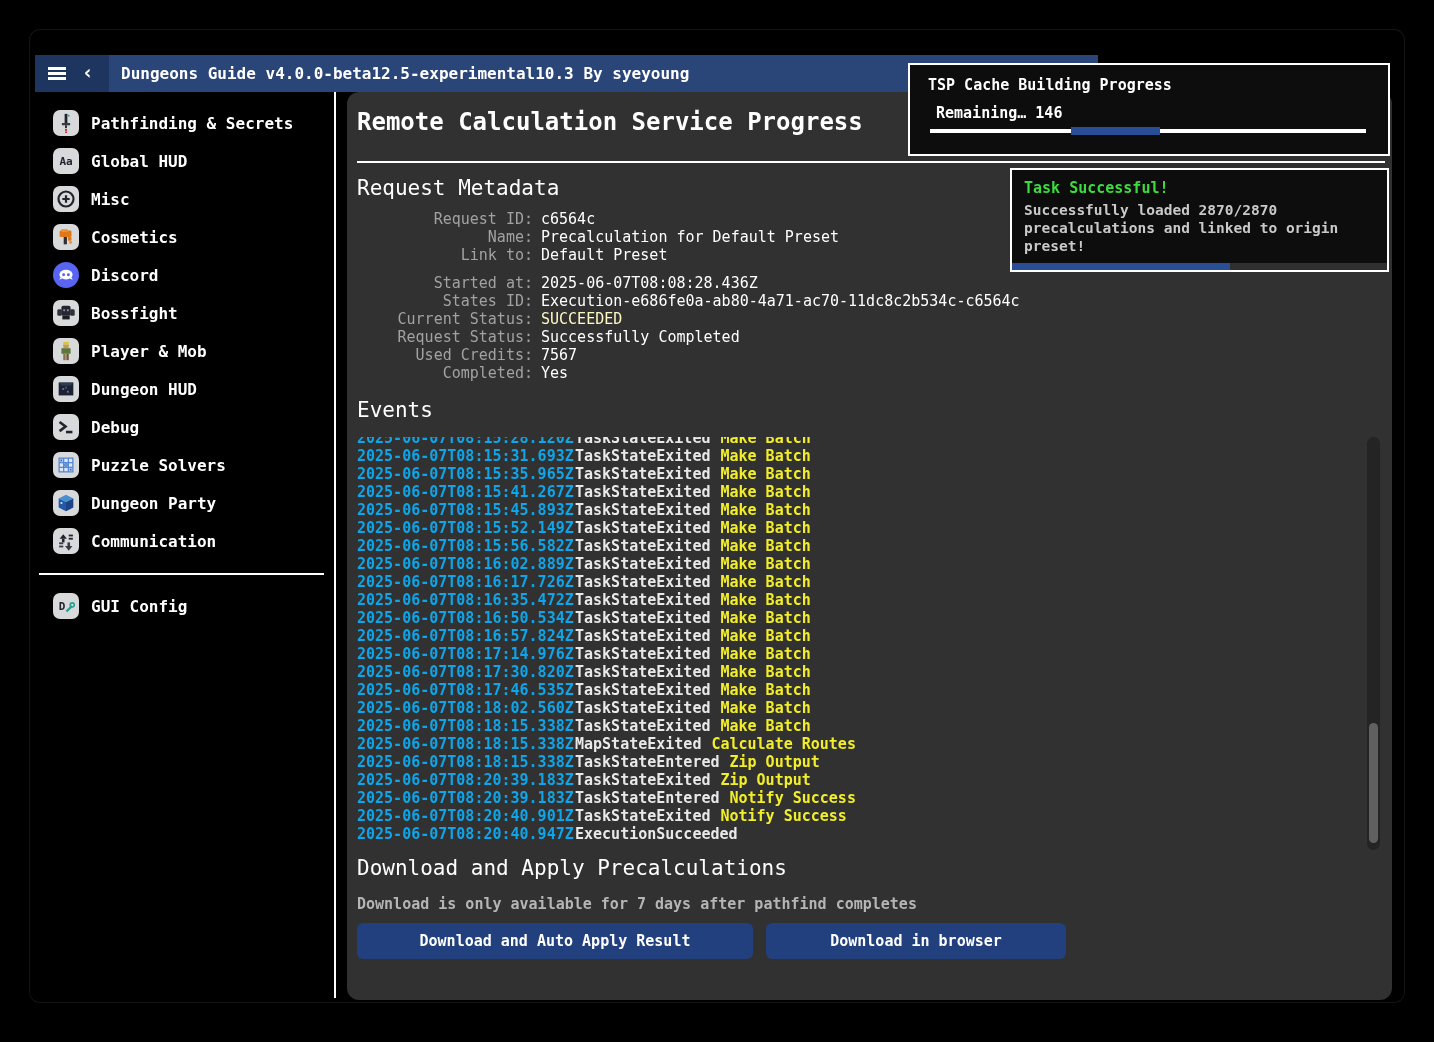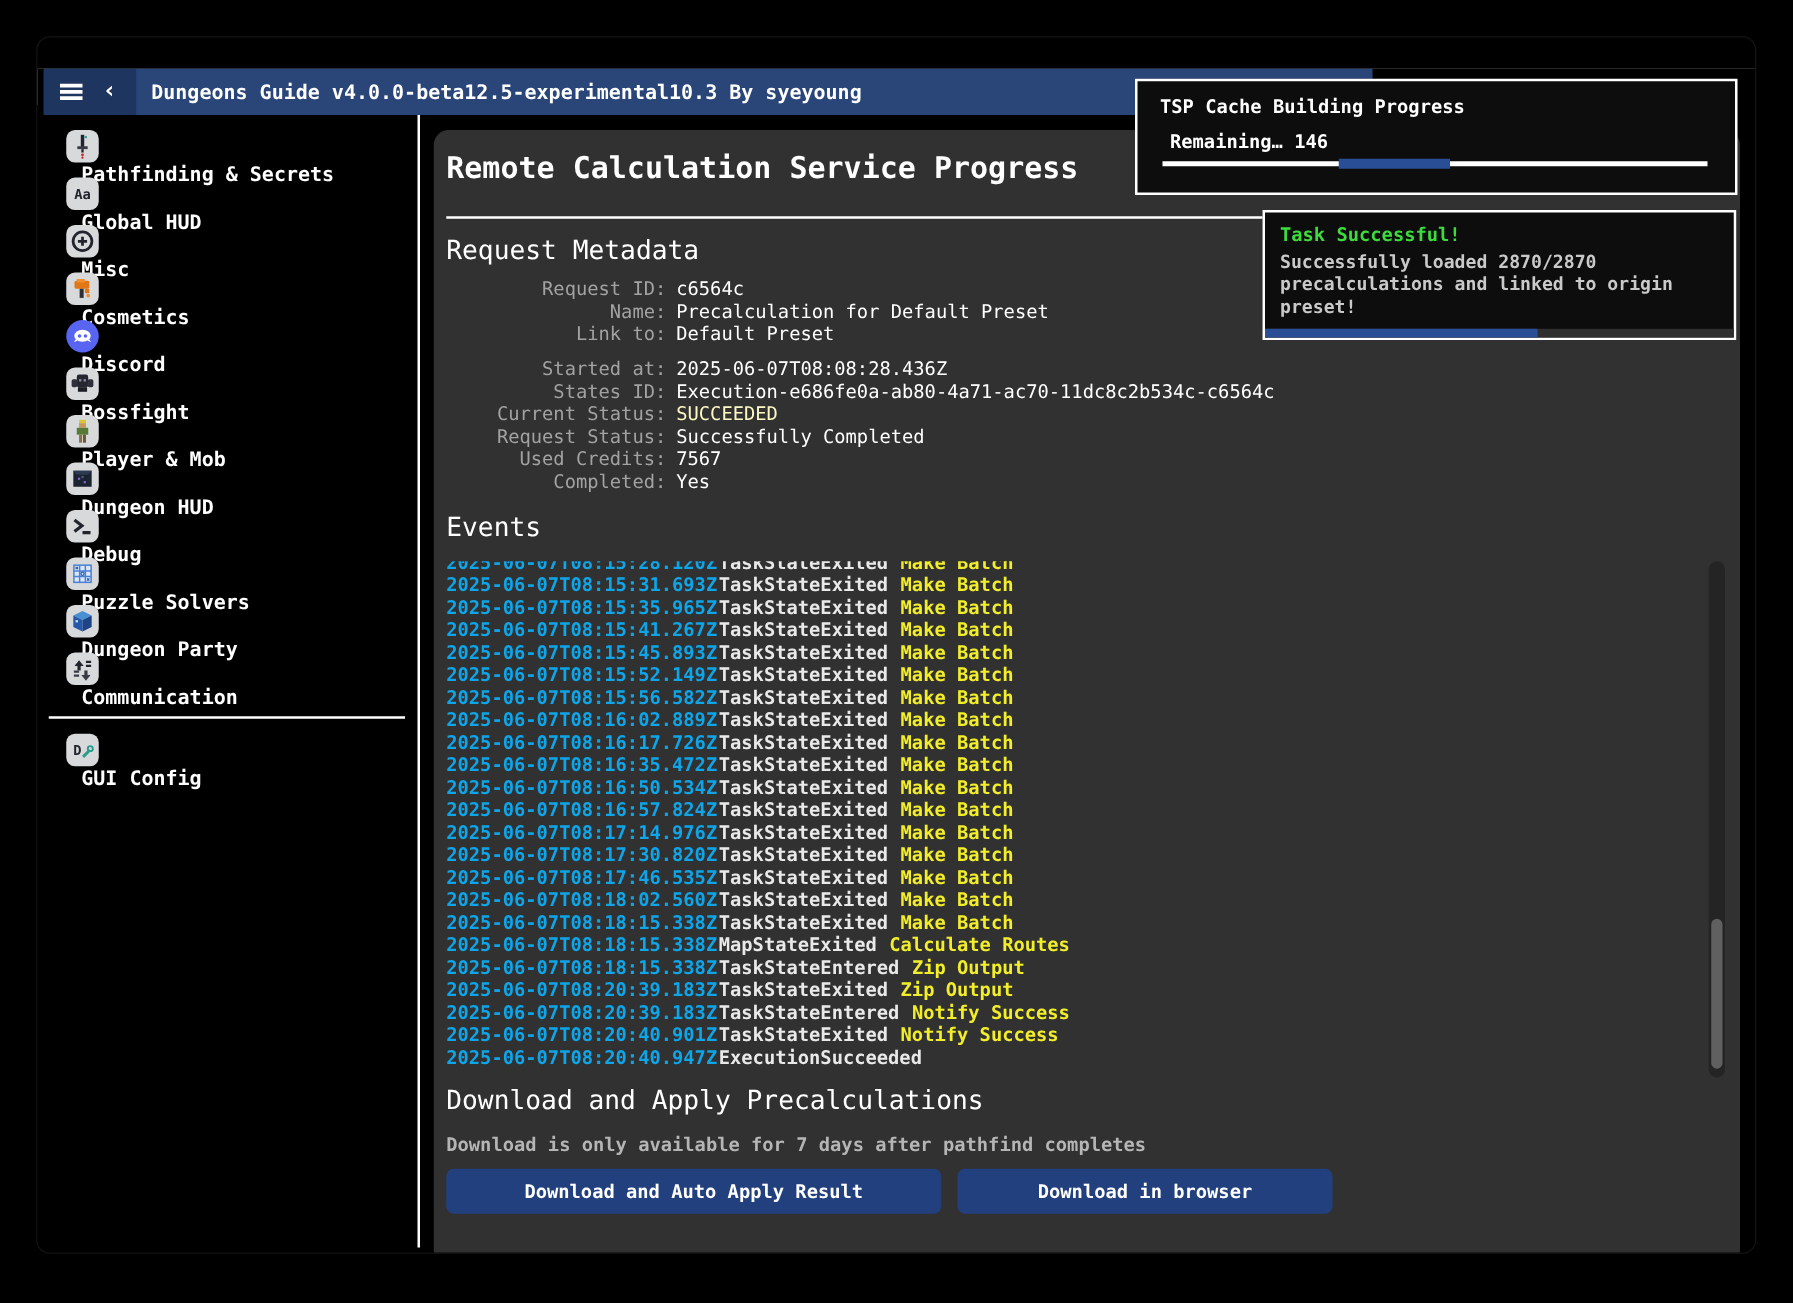--- a/index.html
+++ b/index.html
@@ -22,29 +22,29 @@
   .header{position:absolute;top:25px;left:0;right:0;height:37px;background:#000;}
   .header-blue{position:absolute;left:5px;top:0;width:1063px;height:37px;background:#2a4679;}
   .header-dark{position:absolute;left:0;top:0;width:74px;height:37px;background:#1e3560;}
   .hamburger{position:absolute;left:13px;top:12px;width:18px;height:13px;cursor:pointer;}
   .hamburger i{display:block;height:3px;background:#fff;margin-bottom:2px;}
   .backbtn{position:absolute;left:47px;top:6px;color:#fff;font-size:19px;font-weight:700;cursor:pointer;}
   .header-title{position:absolute;left:86px;top:9px;color:#fff;font-size:16px;font-weight:700;white-space:pre;}
   
   .appbody{position:absolute;top:62px;left:0;right:0;bottom:0;background:#000;}
   .sidebar{position:absolute;left:5px;top:0;width:299px;bottom:4px;padding-top:12px;box-sizing:border-box;}
-  .nav-item{display:flex;height:38px;padding-left:18px;cursor:pointer;flex-direction:column;}
+  .nav-item{display:flex;align-items:center;height:38px;padding-left:18px;cursor:pointer;}
   .tile{width:26px;height:26px;border-radius:7px;background:#d8d9db;display:flex;
     align-items:center;justify-content:center;flex:0 0 26px;}
   .tile.round{border-radius:50%;background:#5865F2;}
   .nav-label{margin-left:12px;color:#fff;font-size:16px;font-weight:700;white-space:pre;}
   .sidebar-divider{height:2px;background:#fff;margin:13px 10px 12px 4px;}
   .vdivider{position:absolute;left:304px;top:0;width:2px;height:906px;background:#fff;}
   
-  .panel{position:absolute;left:317px;top:12px;width:1045px;height:908px;background:#313131;border-radius:12px;}
+  .panel{position:absolute;left:317px;top:0;width:1045px;height:908px;background:#313131;border-radius:12px;}
   .p-title{position:absolute;left:10px;top:16px;color:#fff;font-size:24px;font-weight:700;white-space:pre;}
   .p-hr{position:absolute;left:10px;top:69px;width:1028px;height:2px;background:#fff;}
   .p-h2{position:absolute;color:#fff;font-size:21px;font-weight:400;white-space:pre;}
   .h2-meta{left:10px;top:84px;}
   .h2-events{left:10px;top:306px;}
   .h2-dl{left:10px;top:764px;}
   .meta{position:absolute;left:10px;top:118px;}
   .meta-row{display:flex;line-height:18px;font-size:15px;font-weight:400;}
   .meta-row.gap{margin-top:10px;}
   .meta-label{width:176px;text-align:right;color:#a2a2a2;margin-right:8px;white-space:pre;}

